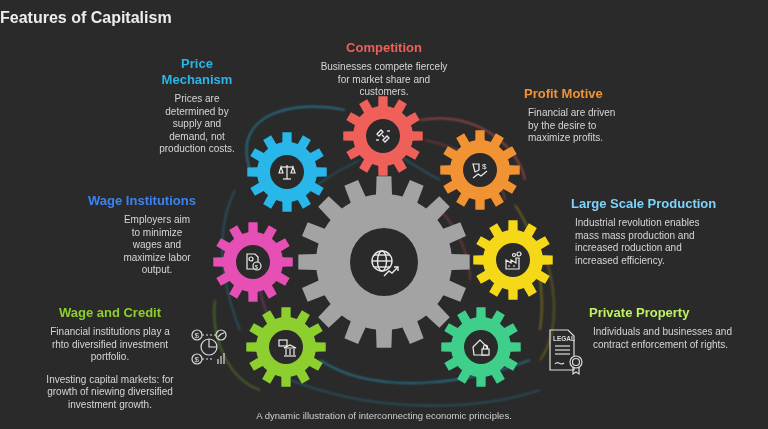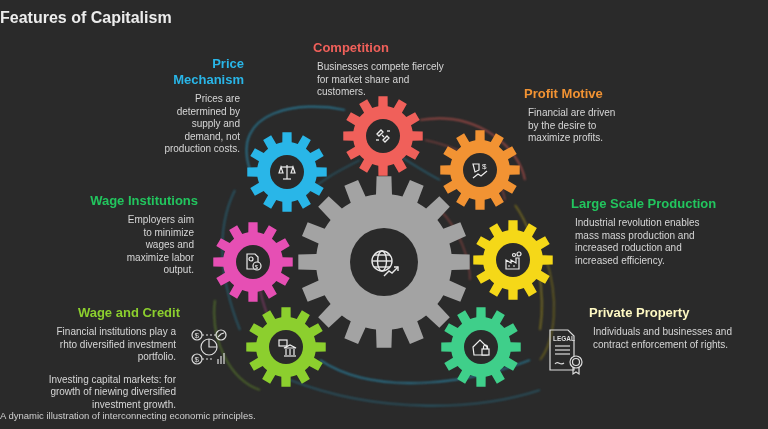--- a/index.html
+++ b/index.html
@@ -2,23 +2,23 @@
 <html><head>
 <meta charset="utf-8">
 <style>
   html, body { margin:0; padding:0; }
   body { width:768px; height:429px; background:#2a2a2a; position:relative; overflow:hidden; font-family:"Liberation Sans", sans-serif; color:#d8d8d8; }
   .title { position:absolute; left:0; width:768px; top:9px; text-align:left; font-size:16px; font-weight:bold; color:#ececec; }
   .label { position:absolute; font-size:10px; line-height:12.5px; color:#d6d6d6; }
   .label h3 { margin:0 0 5px 0; font-size:13px; line-height:16px; font-weight:bold; }
   .label p { margin:4px; }
   .label p + p { margin-top:10px; }
-  .right { text-align:right; }
-  .center { text-align:left; }
-  .caption { position:absolute; left:0; width:768px; top:410px; text-align:left; font-size:9.5px; color:#cfcfcf; }
+  .right { text-align:center; }
+  .center { text-align:center; }
+  .caption { position:absolute; left:0; width:768px; top:410px; text-align:center; font-size:9.5px; color:#cfcfcf; }
   svg.stage { position:absolute; left:0; top:0; }
   .ico { position:absolute; }
 </style>
 </head>
 <body>
 
 <div class="title">Features of Capitalism</div>
 
 <svg class="stage" width="768" height="429" viewBox="0 0 768 429">
   <defs>
@@ -182,33 +182,33 @@
   <h3 style="color:#29b6e8">Price Mechanism</h3>
   <p>Prices are determined by supply and demand, not production costs.</p>
 </div>
 
 <div class="label" style="left:524px;top:86px;width:100px">
   <h3 style="color:#f29333">Profit Motive</h3>
   <p>Financial are driven by the desire to maximize profits.</p>
 </div>
 
 <div class="label" style="left:571px;top:196px;width:150px">
-  <h3 style="color:#22c55e">Large Scale Production</h3>
+  <h3 style="color:#7dd3fc">Large Scale Production</h3>
   <p>Industrial revolution enables mass mass production and increased roduction and increased efficiency.</p>
 </div>
 
 <div class="label right" style="left:86px;top:193px;width:112px">
-  <h3 style="color:#22c55e">Wage Institutions</h3>
+  <h3 style="color:#3b82f6">Wage Institutions</h3>
   <p style="padding-left:30px">Employers aim to minimize wages and maximize labor output.</p>
 </div>
 
 <div class="label right" style="left:40px;top:305px;width:140px">
   <h3 style="color:#8ccf2e">Wage and Credit</h3>
   <p>Financial institutions play a rhto diversified investment portfolio.</p>
   <p>Investing capital markets: for growth of niewing diversified investment growth.</p>
 </div>
 
 <div class="label" style="left:589px;top:305px;width:160px">
-  <h3 style="color:#fef9c3">Private Property</h3>
+  <h3 style="color:#bef264">Private Property</h3>
   <p>Individuals and businesses and contract enforcement of rights.</p>
 </div>
 
 <div class="caption">A dynamic illustration of interconnecting economic principles.</div>
 
 </body></html>

